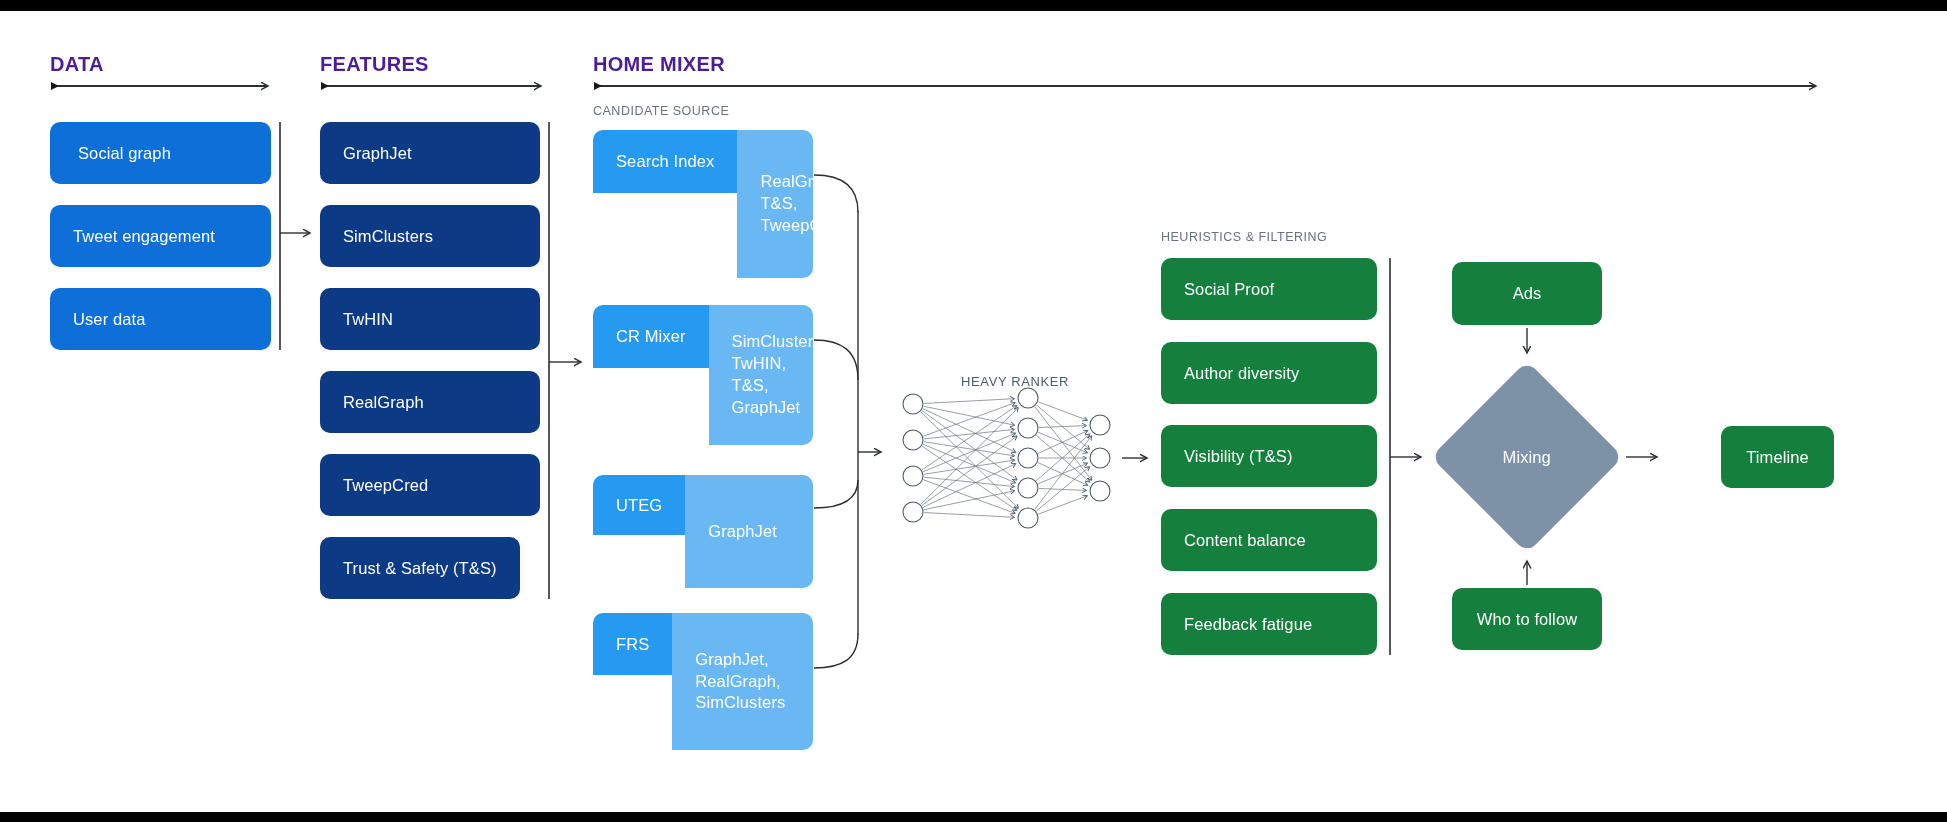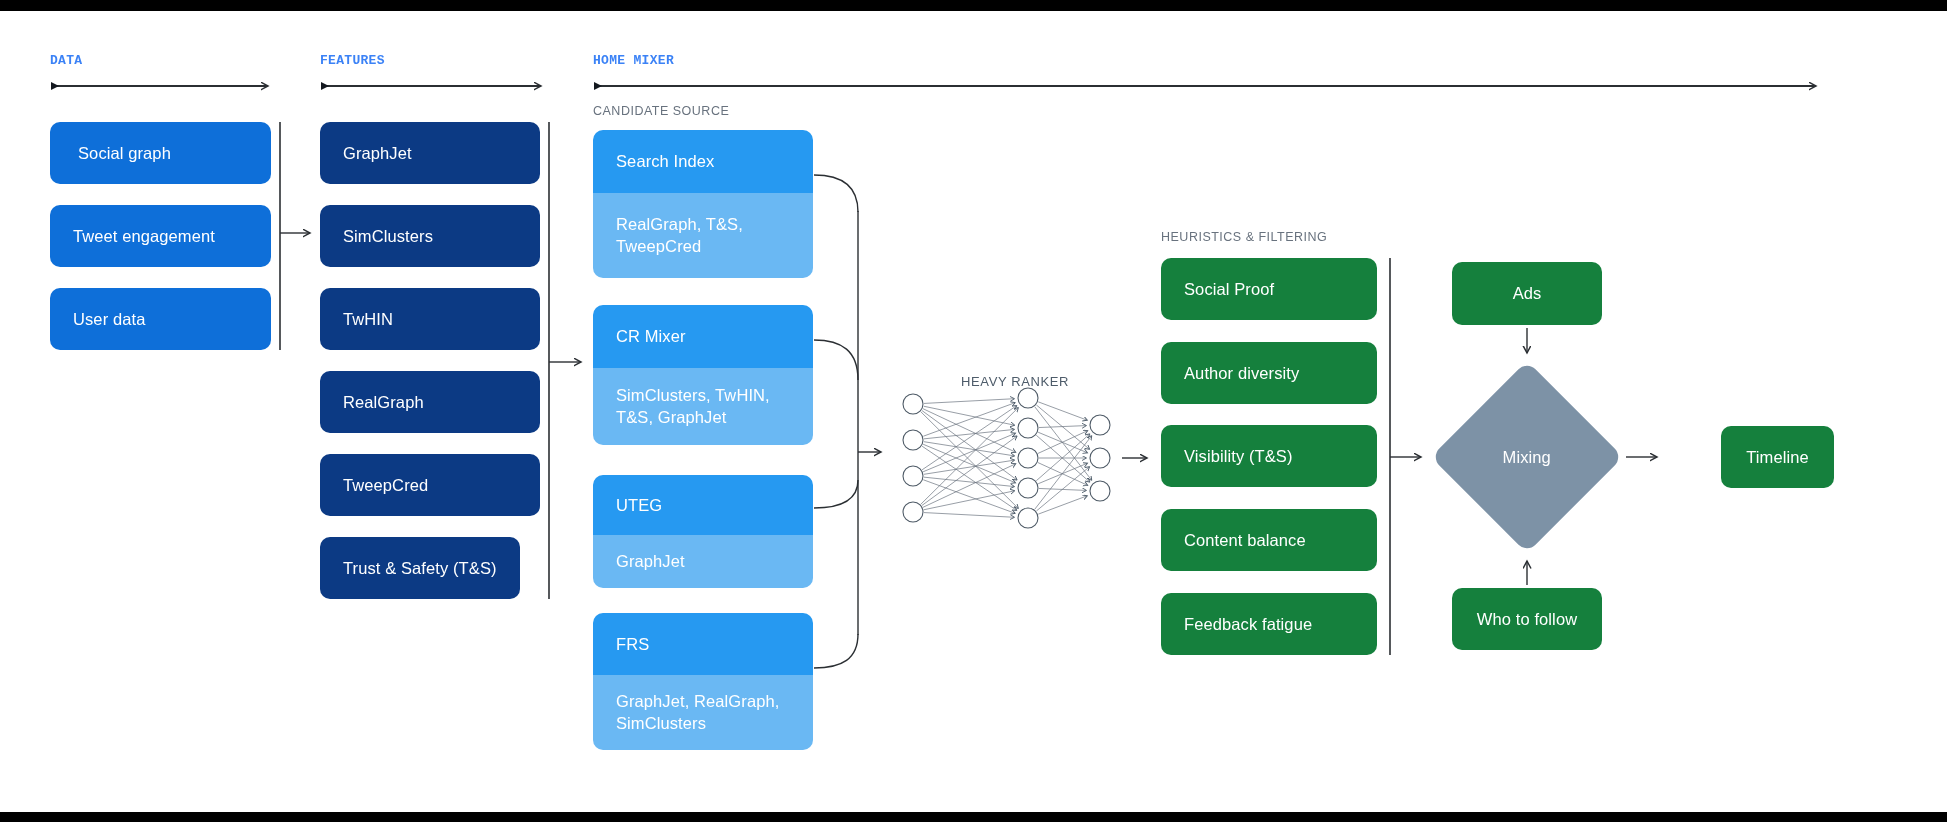--- a/index.html
+++ b/index.html
@@ -4,33 +4,33 @@
 <style>
   html,body{margin:0;padding:0;background:#fff;}
   .canvas{position:relative;width:1947px;height:822px;background:#ffffff;overflow:hidden;
           font-family:"Liberation Sans","DejaVu Sans",sans-serif;}
   .frame-bar{position:absolute;left:0;width:100%;background:#000;}
   .frame-bar.top{top:0;height:11px;}
   .frame-bar.bottom{bottom:0;height:10px;}
 
   .overlay{position:absolute;left:0;top:0;width:1947px;height:822px;pointer-events:none;}
 
-  .sec-header{position:absolute;font-size:13px;font-weight:bold;color:#3b82f6;letter-spacing:.3px;font-family:Liberation Mono, monospace;}
+  .sec-header{position:absolute;font-size:20px;font-weight:bold;color:#4c1d95;letter-spacing:.3px;}
   .sub-label{position:absolute;font-size:12.5px;color:#68727e;letter-spacing:.5px;}
   .ranker-label{position:absolute;font-size:13px;color:#4e5c6a;letter-spacing:.6px;text-align:center;margin-top:18px;}
 
   .box{position:absolute;border-radius:10px;color:#ffffff;display:flex;align-items:center;
        font-size:16.5px;letter-spacing:.1px;padding:0 23px;box-sizing:border-box;}
   .box.center{justify-content:center;padding:0 6px;text-align:center;}
   .azure{background:#0e6fd9;}
   .navy{background:#0c3a84;}
   .sky{background:#15803d;}
 
   .cand{position:absolute;width:220px;border-radius:10px;overflow:hidden;display:flex;
-        flex-direction:column;color:#fff;font-size:16.5px;letter-spacing:.1px;}
+        flex-direction:row;color:#fff;font-size:16.5px;letter-spacing:.1px;}
   .cand-head{background:#2699f1;display:flex;align-items:center;padding:0 23px;flex:none;}
   .cand-sub{background:#6ab8f3;display:flex;align-items:center;padding:6px 20px 6px 23px;
             line-height:1.32;flex:1;}
 
   .diamond{position:absolute;left:1459px;top:389px;width:136px;height:136px;background:#7d92a6;
            border-radius:12px;transform:rotate(45deg);display:flex;align-items:center;justify-content:center;}
   .diamond span{transform:rotate(-45deg);color:#fff;font-size:16.5px;letter-spacing:.1px;}
 </style>
 </head>
 <body>

